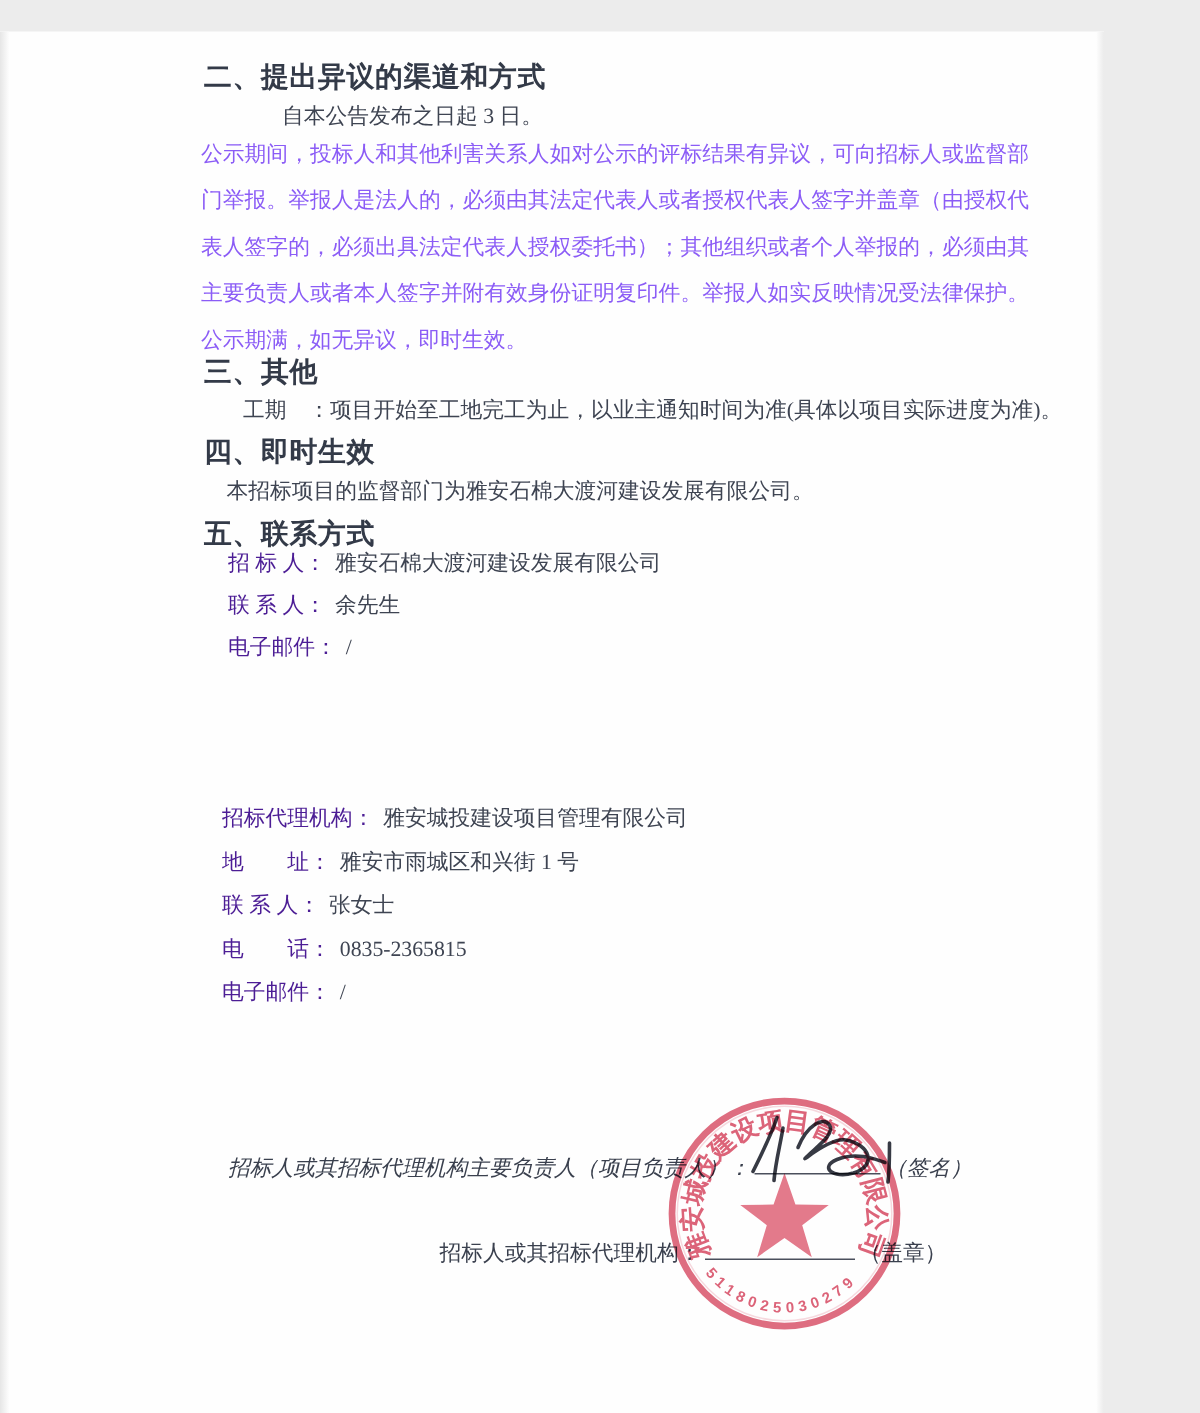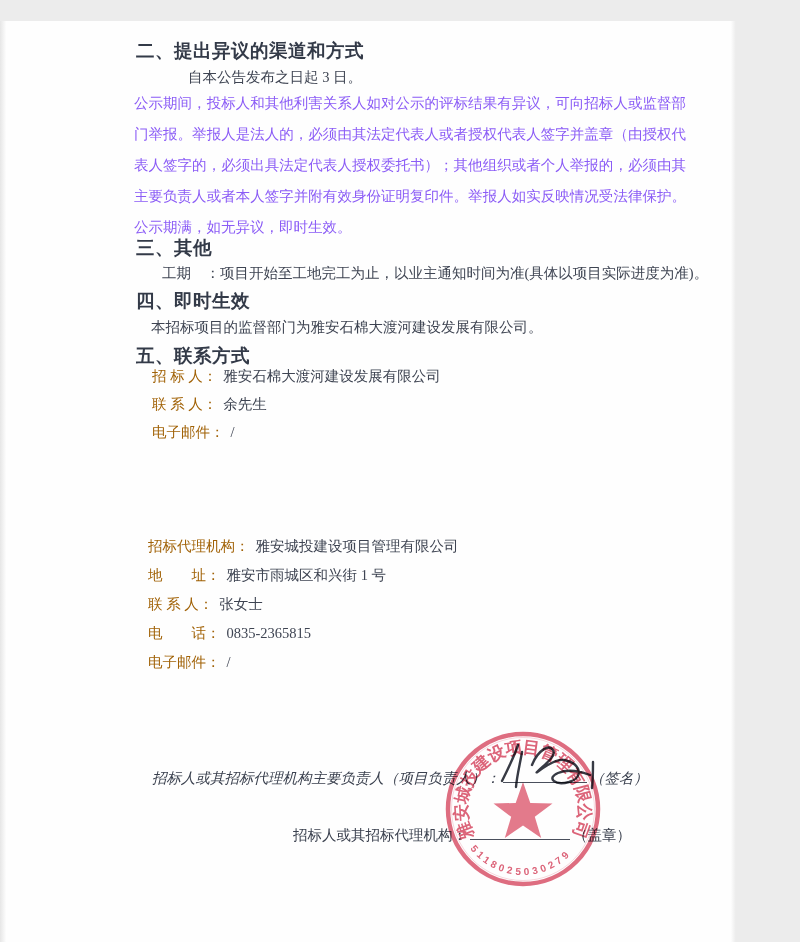--- a/index.html
+++ b/index.html
@@ -14,21 +14,21 @@
   .edge-bottom{left:0;bottom:0;width:100%;height:5px;background:linear-gradient(to top,#ededed,#fdfdfd);}
   .abs{position:absolute;}
   .h{font-size:18.5px;font-weight:700;color:#333a48;letter-spacing:.5px;white-space:nowrap;}
   .body-line{white-space:nowrap;}
   .para{
     width:552px;text-align:justify;line-height:31px;
     color:#8b5cf6;
   }
   .rows .row{height:28px;line-height:28px;white-space:nowrap;}
   .rows.agency .row{height:29px;line-height:29px;}
-  .lbl{color:#a16207;}
+  .lbl{color:#4c1d95;}
   .val{margin-left:6px;}
   .sign-line{white-space:nowrap;color:#3a404e;}
   .blank{
     display:inline-block;height:13px;vertical-align:baseline;
     border-bottom:1.5px solid #4a4f5c;margin:0 3px;
   }
   .blank-a{width:84px;}
   .blank-b{width:100px;}
   .seal{
     position:absolute;left:443px;top:708px;width:160px;height:160px;

